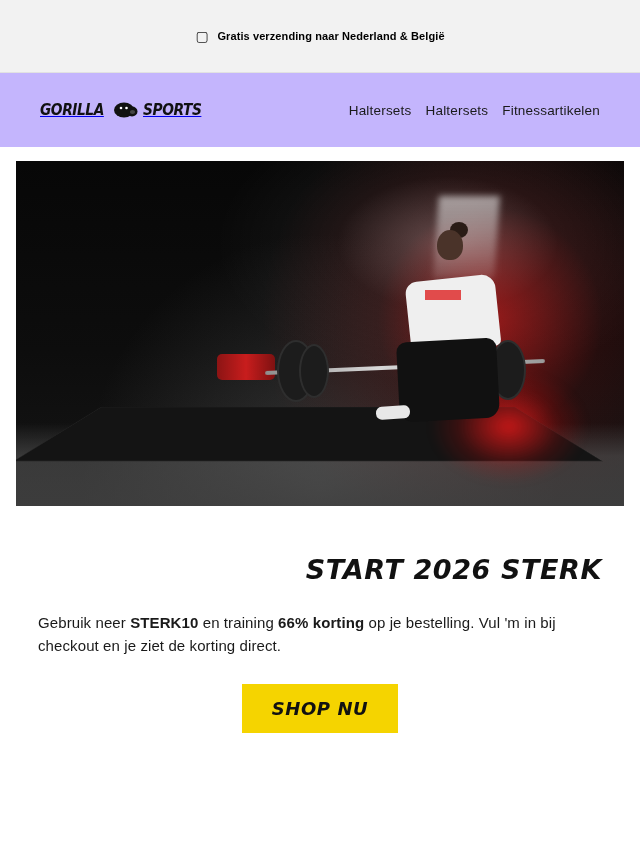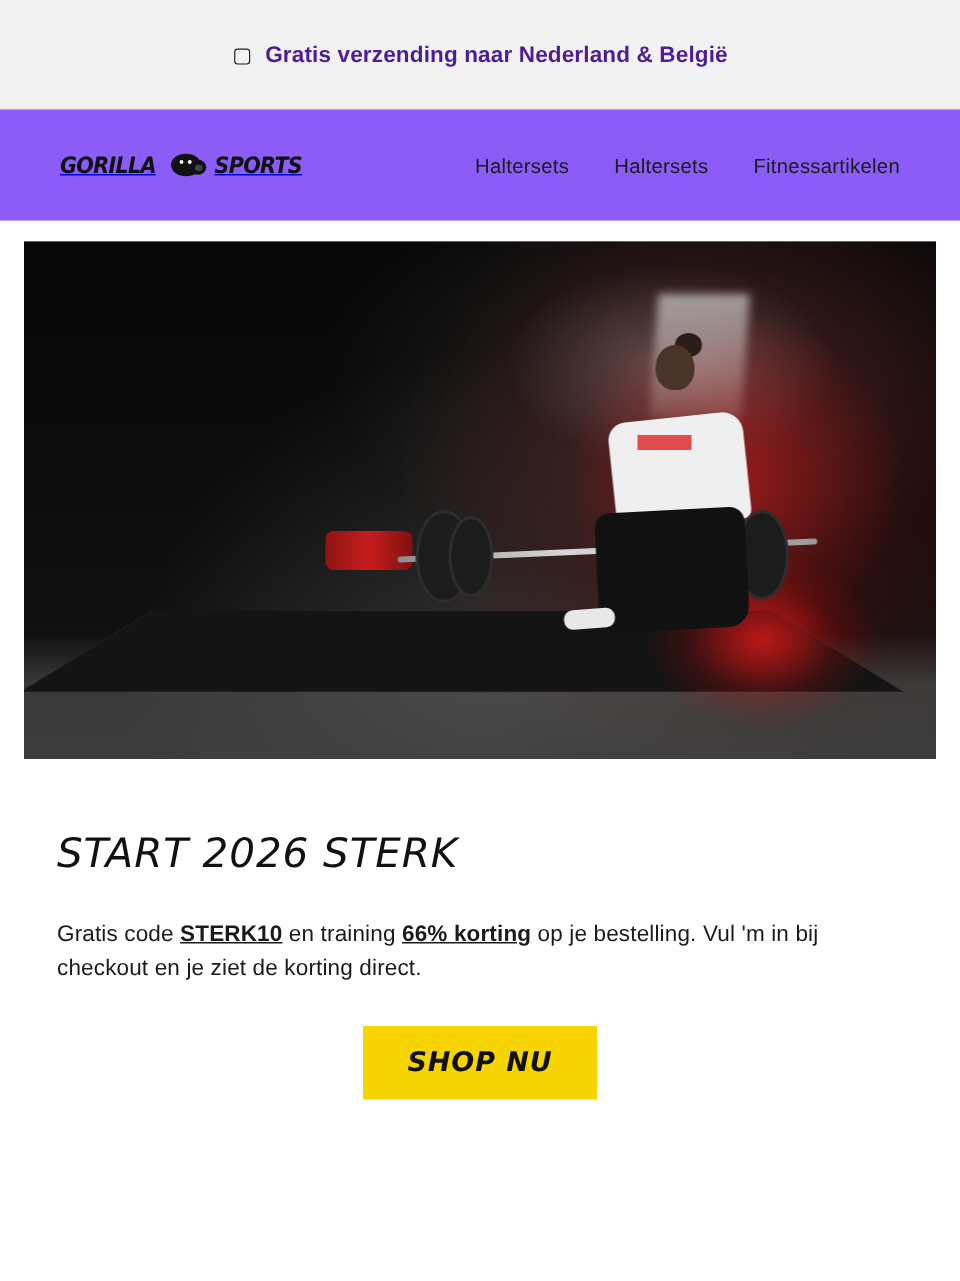--- a/index.html
+++ b/index.html
@@ -34,33 +34,33 @@
   }
   .announce-icon {
     font-size: 14px;
     color: #1a1a1a;
     line-height: 1;
     display: inline-block;
     width: 12px;
     text-align: center;
   }
   .announce-text {
-    font-size: 15px;
+    font-size: 11px;
     font-weight: 700;
-    color: #4c1d95;
+    color: #000000;
     letter-spacing: 0.1px;
   }
   
   .header {
     height: 74px;
     display: flex;
     align-items: center;
     padding: 0 40px;
     box-sizing: border-box;
-    background: #8b5cf6;
+    background: #c4b5fd;
   }
   .logo {
     display: flex;
     align-items: center;
     gap: 4px;
     flex: 0 0 auto;
   }
   .logo-text {
     font-family: "DejaVu Sans", sans-serif;
     font-weight: 700;
@@ -75,21 +75,21 @@
     width: 26px;
     height: 18px;
     position: relative;
     flex: 0 0 auto;
   }
   .logo-mark svg { display: block; }
   .nav {
     margin-left: auto;
     display: flex;
     align-items: center;
-    gap: 30px;
+    gap: 14px;
   }
   .nav a {
     font-size: 13.5px;
     color: #1a1a1a;
     text-decoration: none;
     letter-spacing: 0.2px;
   }
   
   .hero {
     margin: 14px 16px 0 16px;
@@ -238,35 +238,35 @@
     border-radius: 6px;
     transform: rotate(-4deg);
   }
   
   .content {
     padding: 30px 38px 0 38px;
   }
   .headline {
     font-family: "DejaVu Sans", sans-serif;
     font-size: 27px;
-    font-weight: 400;
+    font-weight: 700;
     font-style: italic;
     letter-spacing: 0.6px;
-    text-align: left;
+    text-align: right;
     color: #111111;
     margin: 18px 0 26px 0;
   }
   .para {
     font-size: 15px;
     line-height: 1.55;
     color: #1a1a1a;
     margin: 0 0 22px 0;
     letter-spacing: 0.1px;
   }
-  .para b { font-weight: 700; text-decoration: underline; }
+  .para b { font-weight: 700; }
   
   .cta-wrap {
     display: flex;
     justify-content: center;
     padding-top: 4px;
   }
   .cta {
     background: #f5d400;
     color: #111111;
     font-family: "DejaVu Sans", sans-serif;
@@ -335,21 +335,21 @@
       <div class="shirt-logo"></div>
       <div class="legs"></div>
       <div class="shoe"></div>
     </div>
   </div>
 
   <div class="content">
     <h1 class="headline">START 2026 STERK</h1>
 
 
-    <p class="para"><span>Gratis code </span><b>STERK10</b><span> en training </span><b>66% korting</b><span> op je bestelling. Vul 'm in bij checkout en je ziet de korting direct.</span></p>
+    <p class="para"><span>Gebruik neer </span><b>STERK10</b><span> en training </span><b>66% korting</b><span> op je bestelling. Vul 'm in bij checkout en je ziet de korting direct.</span></p>
 
 
     <div class="cta-wrap">
       <a class="cta" href="#">SHOP NU</a>
     </div>
   </div>
 
 </div>
 
 </body></html>

